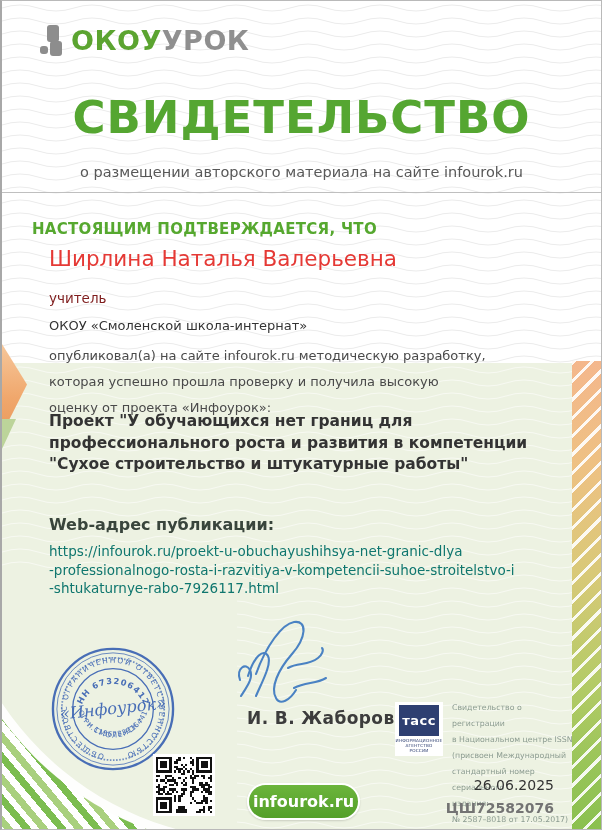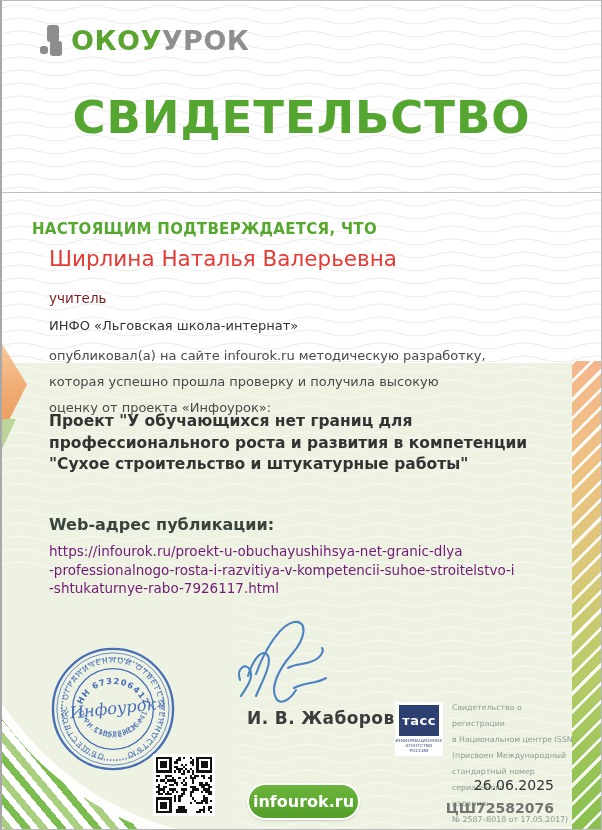--- a/index.html
+++ b/index.html
@@ -55,21 +55,21 @@
   .cert-subtitle{left:0;top:163px;width:100%;text-align:center;font-size:14.5px;color:#585858;z-index:3;}
   .divider{left:0;top:191px;width:100%;height:1px;background:#bfbfbf;z-index:3;}
   
   .confirm{left:30px;top:219px;font-size:15px;font-weight:bold;letter-spacing:.3px;color:#56a82f;z-index:3;}
   .recipient{left:47px;top:245px;font-size:21.5px;color:#e53935;z-index:3;}
   .position{left:47px;top:289px;font-size:13.5px;color:#7f1d1d;z-index:3;}
   .organization{left:47px;top:317px;font-size:13px;color:#333;z-index:3;}
   .published{left:47px;top:342px;width:470px;font-size:13px;line-height:26px;color:#4a4a4a;z-index:3;}
   .work-title{left:47px;top:410px;width:480px;font-size:15.5px;font-weight:bold;line-height:21.5px;color:#333;z-index:3;}
   .web-label{left:47px;top:514px;font-size:16px;font-weight:bold;color:#39453c;z-index:3;}
-  .web-url{left:47px;top:541px;width:500px;font-size:13.5px;line-height:18.5px;color:#701a75;z-index:3;}
+  .web-url{left:47px;top:541px;width:500px;font-size:13.5px;line-height:18.5px;color:#0f766e;z-index:3;}
   
   .stamp{left:47px;top:644px;width:128px;height:128px;z-index:4;opacity:.92;}
   .qr{left:151px;top:753px;width:62px;height:62px;background:#fff;padding:3px;box-sizing:border-box;z-index:5;}
   .qr svg{display:block;width:100%;height:100%;}
   .signature{left:230px;top:617px;width:118px;height:94px;z-index:4;}
   .director-name{left:245px;top:707px;font-size:17px;font-weight:bold;letter-spacing:.4px;color:#3c3c3c;z-index:4;}
   .director-role{left:245px;top:734px;font-size:11.5px;line-height:15px;color:#8e9e94;z-index:4;}
   .site-button{
     left:245px;top:782px;width:113px;height:37px;border-radius:19px;z-index:4;
     background:linear-gradient(180deg,#6cb53c,#539f29);border:2px solid #ffffff;box-sizing:border-box;
@@ -126,26 +126,27 @@
       <div class="b b2"></div>
       <div class="b b3"></div>
     </div>
     <div class="logo-text">
       <span class="logo-green">ОКОУ</span><span class="logo-gray">УРОК</span>
     </div>
   </div>
 
 
   <div class="abs cert-title">СВИДЕТЕЛЬСТВО</div>
+  <div class="abs cert-subtitle">о размещении авторского материала на сайте infourok.ru</div>
   <div class="abs divider"></div>
 
   <div class="abs confirm">НАСТОЯЩИМ ПОДТВЕРЖДАЕТСЯ, ЧТО</div>
   <div class="abs recipient">Ширлина Наталья Валерьевна</div>
   <div class="abs position">учитель</div>
-  <div class="abs organization">ИНФО «Льговская школа-интернат»</div>
+  <div class="abs organization">ОКОУ «Смоленской школа-интернат»</div>
   <div class="abs published pre">опубликовал(а) на сайте infourok.ru методическую разработку,
 которая успешно прошла проверку и получила высокую
 оценку от проекта «Инфоурок»:</div>
   <div class="abs work-title pre">Проект "У обучающихся нет границ для
 профессионального роста и развития в компетенции
 "Сухое строительство и штукатурные работы"</div>
 
   <div class="abs web-label">Web-адрес публикации:</div>
   <div class="abs web-url pre">https://infourok.ru/proekt-u-obuchayushihsya-net-granic-dlya
 -professionalnogo-rosta-i-razvitiya-v-kompetencii-suhoe-stroitelstvo-i

